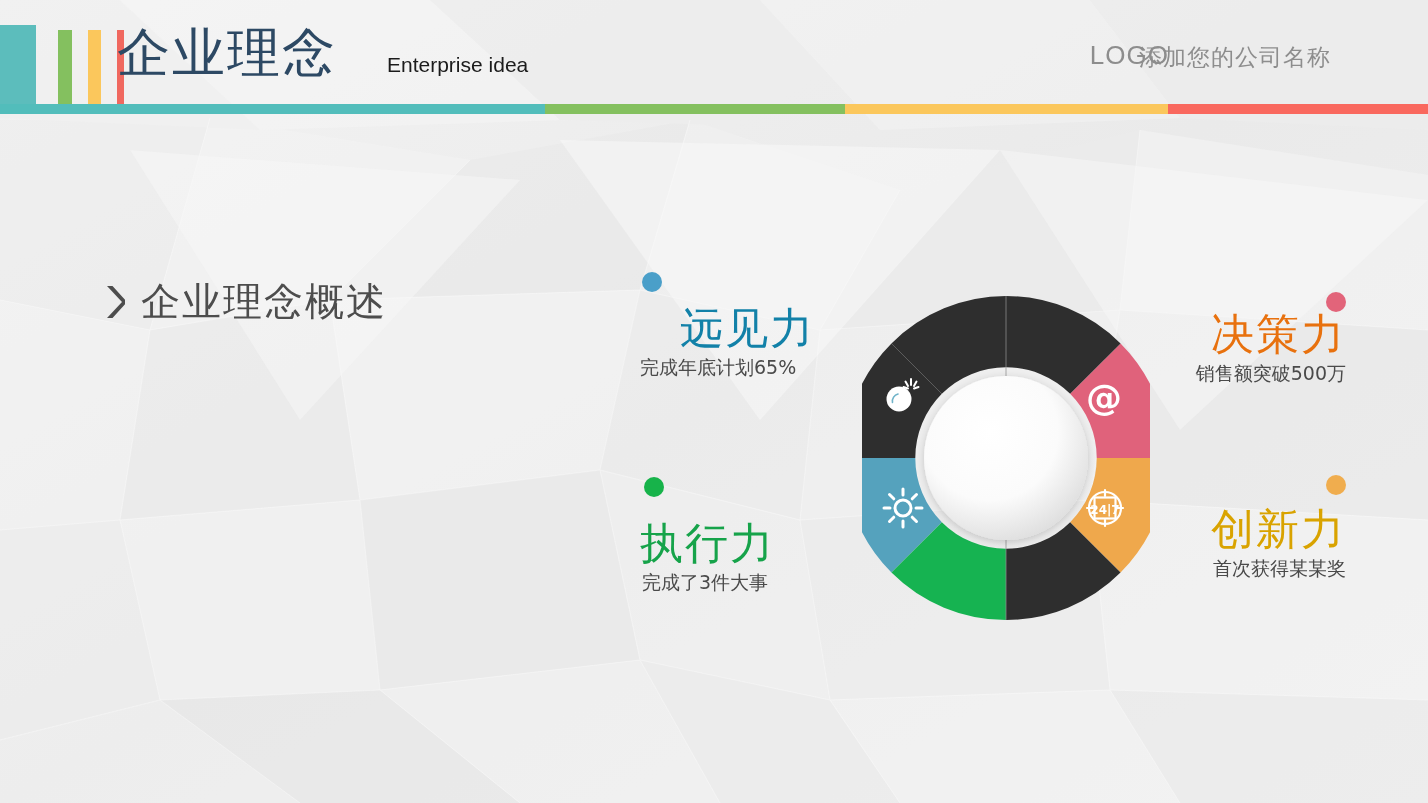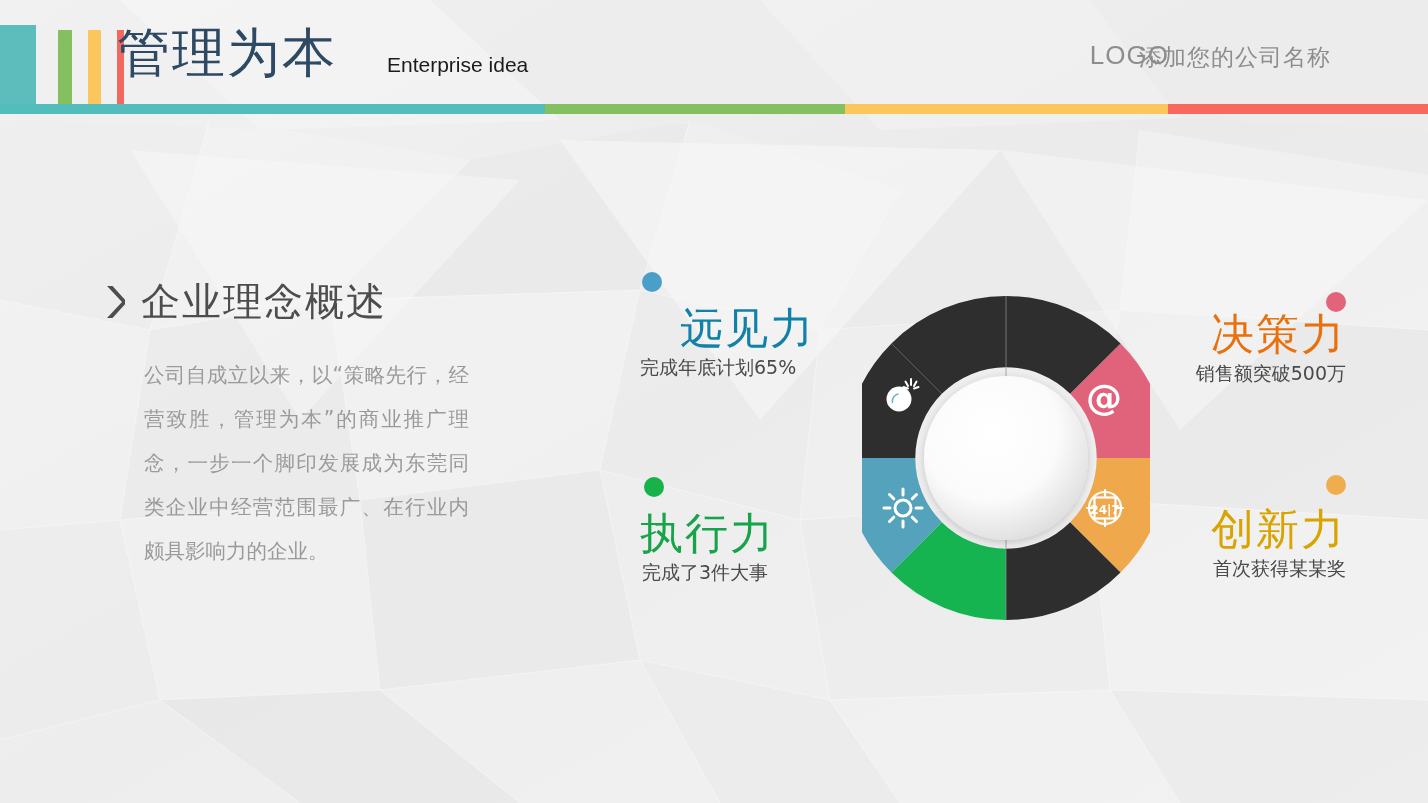--- a/index.html
+++ b/index.html
@@ -137,21 +137,21 @@
   .callout.right .dot { margin-left: auto; }
   .callout.left .dot { margin-left: 4px; }
 
   #co-vision    { left: 638px; top: 272px; }
   #co-vision .dot  { background: #4a9fc9; }
   #co-vision .ttl  { color: #1281a8; margin-top: 14px; margin-left: 42px; }
   #co-vision .sub  { margin-left: 2px; }
 
   #co-exec      { left: 640px; top: 477px; }
   #co-exec .dot    { background: #17b34a; }
-  #co-exec .ttl    { color: #16a34a; margin-top: 14px; }
+  #co-exec .ttl    { color: #16a34a; margin-top: 24px; }
   #co-exec .sub    { margin-left: 2px; }
 
   #co-decision  { right: 82px; top: 292px; }
   #co-decision .dot  { background: #e2647a; }
   #co-decision .ttl  { color: #e8710e; }
 
   #co-innov     { right: 82px; top: 475px; }
   #co-innov .dot   { background: #f0ad4e; }
   #co-innov .ttl   { color: #d9a300; margin-top: 12px; }
 
@@ -233,41 +233,40 @@
       <polygon points="130,150 520,180 300,420" fill="#f8f8f8"></polygon>
     </g>
   </svg>
 
   <div id="header">
     <div class="hdr-strip strip-teal" style="background: rgb(92, 189, 188);"></div>
     <div class="hdr-strip strip-green" style="background: rgb(132, 192, 95);"></div>
     <div class="hdr-strip strip-yellow" style="background: rgb(251, 199, 92);"></div>
     <div class="hdr-strip strip-red" style="background: rgb(240, 104, 95);"></div>
 
-    <div id="title-cn">管理为本</div>
+    <div id="title-cn">企业理念</div>
     <div id="title-en">Enterprise idea</div>
     <div id="logo-text">LOGO</div>
     <div id="company-name">添加您的公司名称</div>
   </div>
 
   <div id="divider">
       <div style="width: 545px; background: rgb(82, 189, 187);"></div>
       <div style="width: 300px; background: rgb(132, 192, 95);"></div>
       <div style="width: 323px; background: rgb(251, 199, 92);"></div>
       <div style="width: 260px; background: rgb(249, 104, 94);"></div>
     </div>
 
   <div id="left-col">
     <div id="sec-head">
       <svg id="chevron" viewBox="0 0 20 34">
         <path d="M2 1 L17 17 L2 33 L7.5 33 L22 17 L7.5 1 Z" fill="#4d4d4d"></path>
       </svg>
       <div id="sec-title">企业理念概述</div>
     </div>
-    <div id="sec-body">公司自成立以来，以“策略先行，经营致胜，管理为本”的商业推广理念，一步一个脚印发展成为东莞同类企业中经营范围最广、在行业内颇具影响力的企业。</div>
   </div>
 
   <div class="callout left" id="co-vision">
     <span class="dot" style="background: rgb(74, 159, 201);"></span>
     <div class="ttl" style="color: rgb(18, 129, 168);">远见力</div>
     <div class="sub">完成年底计划65%</div>
   </div>
 
   <div class="callout left" id="co-exec">
     <span class="dot" style="background: rgb(23, 179, 74);"></span>

